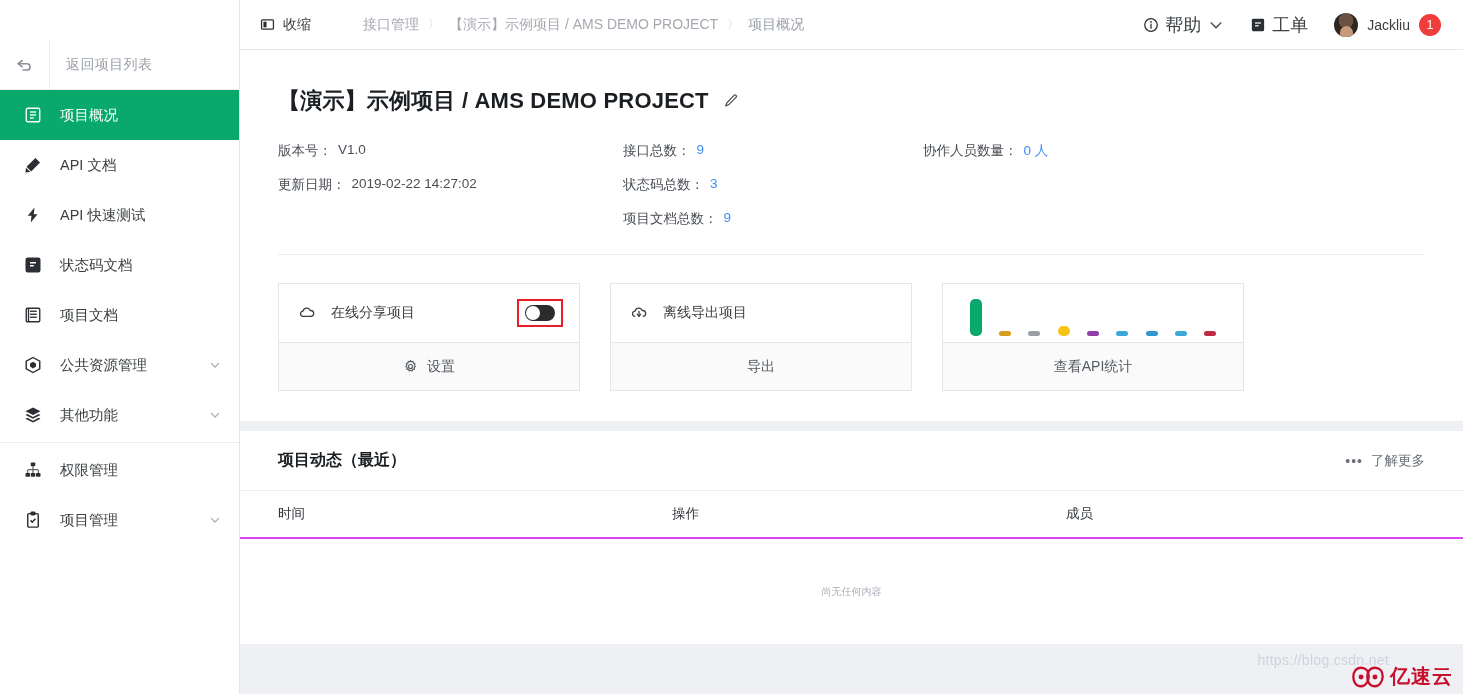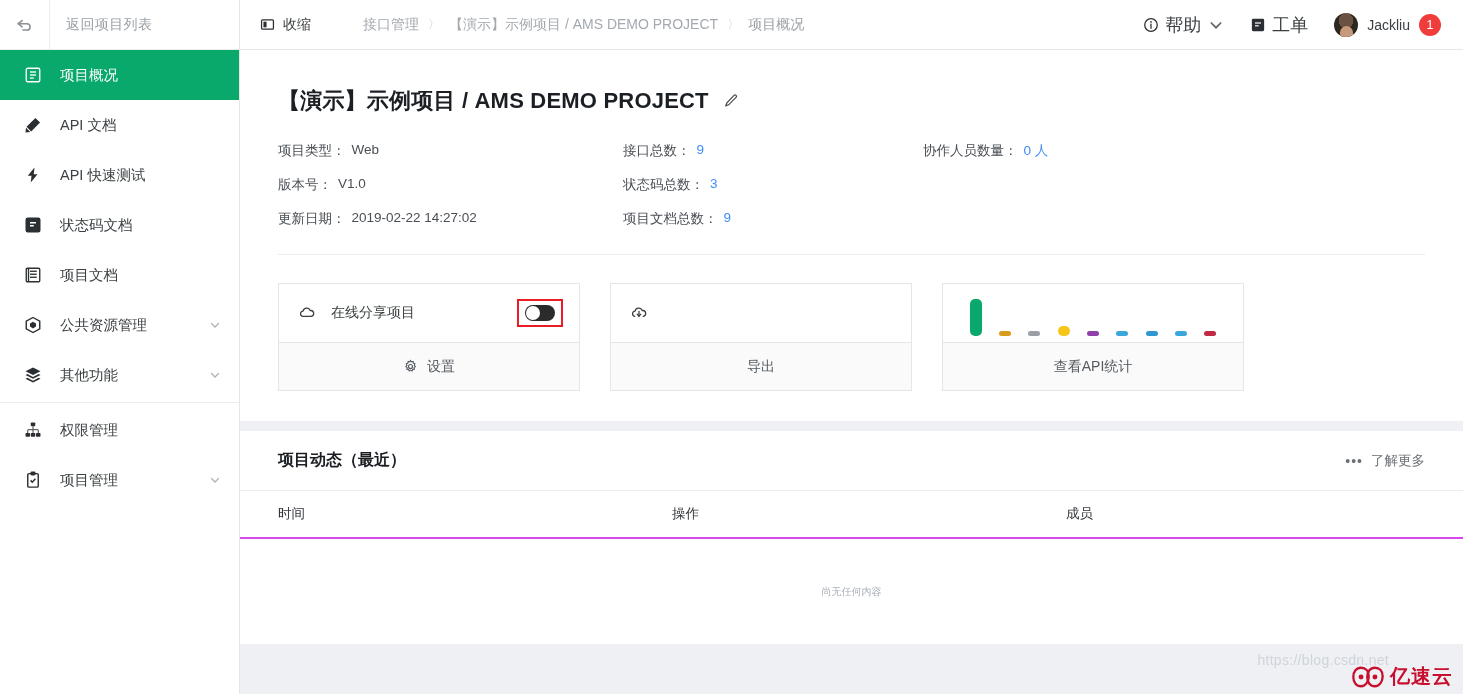--- a/index.html
+++ b/index.html
@@ -18,20 +18,21 @@
     background: #ffffff;
     border-right: 1px solid #e6e6e6;
     flex: 0 0 240px;
     position: relative;
     z-index: 5;
   }
   .sb-top {
     height: 50px;
     display: flex; align-items: center;
     border-bottom: 1px solid #ececec;
+    margin-top: 40px;
   }
   .sb-back {
     width: 50px; height: 49px;
     display: flex; align-items: center; justify-content: center;
     border-right: 1px solid #ececec;
     cursor: pointer;
   }
   .sb-back svg { width: 19px; height: 19px; }
   .sb-backtext {
     padding-left: 16px;
@@ -431,24 +432,20 @@
       <section class="panel panel-1">
         <div class="proj-title">
           <span>【演示】示例项目 / AMS DEMO PROJECT</span>
           <svg class="pencil" viewBox="0 0 24 24" fill="none" stroke="#2b2f33" stroke-width="1.8" stroke-linecap="round" stroke-linejoin="round">
             <path d="M16.5 3.6a2.1 2.1 0 0 1 3 3L8.4 17.7 4 19.4l1.7-4.4z"></path>
           </svg>
         </div>
 
         <div class="meta">
           <div class="meta-col c1">
-            <div class="meta-row">
-              <span class="meta-k">项目类型：</span>
-              <span class="meta-v">Web</span>
-            </div>
             <div class="meta-row">
               <span class="meta-k">版本号：</span>
               <span class="meta-v">V1.0</span>
             </div>
             <div class="meta-row">
               <span class="meta-k">更新日期：</span>
               <span class="meta-v">2019-02-22 14:27:02</span>
             </div>
           </div>
 
@@ -504,20 +501,21 @@
 
           <div class="card">
             <div class="card-head">
               <span class="c-ico">
                 <svg viewBox="0 0 24 24" fill="none" stroke="#3c4043" stroke-width="1.7" stroke-linejoin="round" stroke-linecap="round">
                     <path d="M6.2 16.5a3.6 3.6 0 0 1 .5-7.1 5 5 0 0 1 9.6-.6 3.9 3.9 0 0 1 1.4 7.7"></path>
                     <path d="M12 10v6"></path>
                     <path d="M9.6 13.6 12 16.4l2.4-2.8"></path>
                   </svg>
               </span>
+              <span class="c-title">离线导出项目</span>
             </div>
             <div class="card-foot">
               <span>导出</span>
             </div>
           </div>
 
           <div class="chart-card">
             <div class="chart-area">
               <span class="bar-slot">
                   <span class="bar" style="height: 37px; background: rgb(10, 168, 108); margin-bottom: 6px;"></span>

